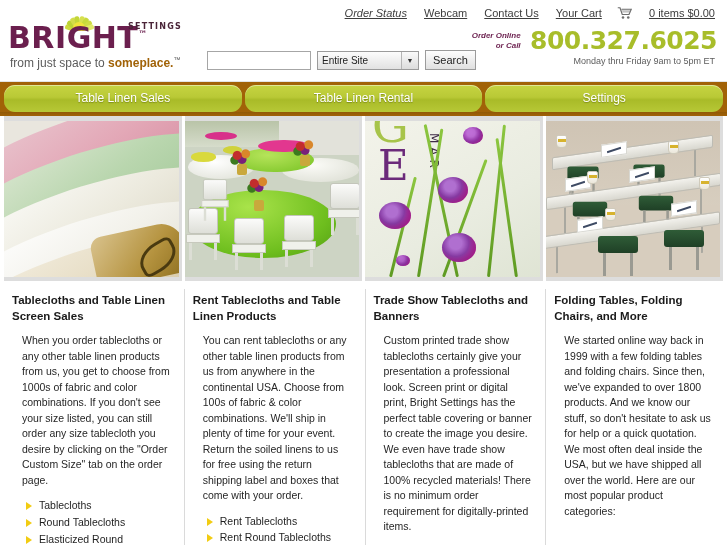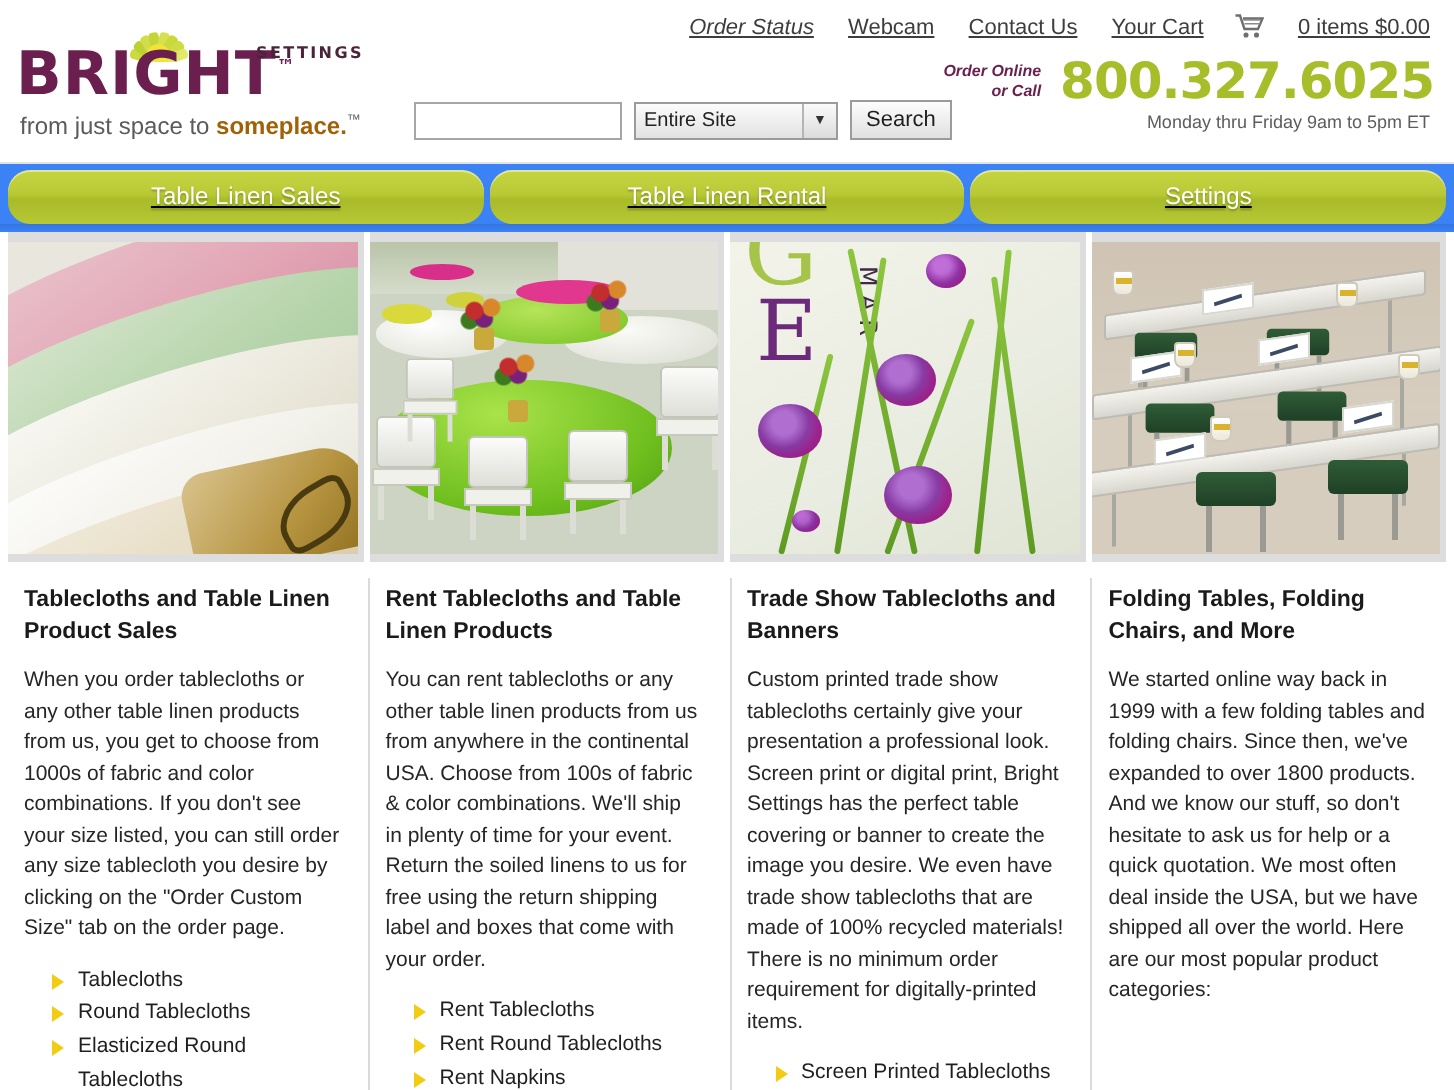--- a/index.html
+++ b/index.html
@@ -183,25 +183,24 @@
     color: #1e1e1e;
     cursor: pointer;
     font-family: "Liberation Sans", sans-serif;
     padding: 0 7px;
   }
 
   
   .navbar {
     position: relative;
     height: 34px;
-    background: #3b82f6;
+    background: #a16207;
     padding: 3px 4px 0 4px;
     display: flex;
     gap: 3px;
-    text-decoration: underline;
   }
   .nav-tab {
     flex: 1;
     height: 27px;
     background: linear-gradient(#c6d441 0%, #b9c936 45%, #a9bb28 55%, #b7c836 100%);
     border-radius: 11px;
     color: #ffffff;
     font-size: 12px;
     text-align: center;
     line-height: 27px;
@@ -378,21 +377,21 @@
   .col + .col { border-left: 1px solid #dadada; }
   .col h2 {
     margin: 4px 0 9px 0;
     font-size: 11.5px;
     font-weight: bold;
     color: #1a1a1a;
     line-height: 1.35;
     font-family: "Liberation Sans", sans-serif;
   }
   .col p {
-    margin: 0 0 9px 0;
+    margin: 0 0 9px 10px;
     font-size: 10.5px;
     line-height: 1.48;
     color: #262626;
   }
   ul.linklist {
     list-style: none;
     margin: 0; padding: 0 0 0 14px;
   }
   ul.linklist li {
     position: relative;
@@ -641,21 +640,21 @@
               <span class="gl" style="right:5px"></span>
             </div>
         </div>
       </div>
     </div>
   </div>
 
   <div class="cols">
 
     <div class="col">
-      <h2>Tablecloths and Table Linen Product Sales</h2>
+      <h2>Tablecloths and Table Linen Screen Sales</h2>
       <p>When you order tablecloths or any other table linen products from us, you get to choose from 1000s of fabric and color combinations. If you don't see your size listed, you can still order any size tablecloth you desire by clicking on the "Order Custom Size" tab on the order page.</p>
       <ul class="linklist">
         <li>Tablecloths</li>
         <li>Round Tablecloths</li>
         <li>Elasticized Round Tablecloths</li>
 
       </ul>
     </div>
 
     <div class="col">

